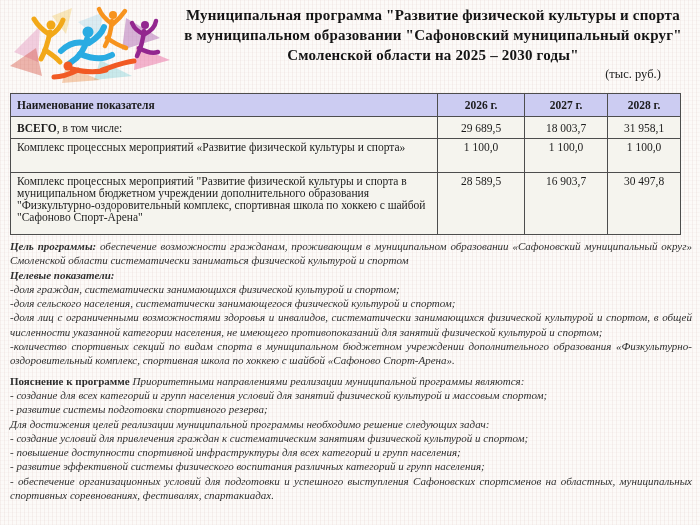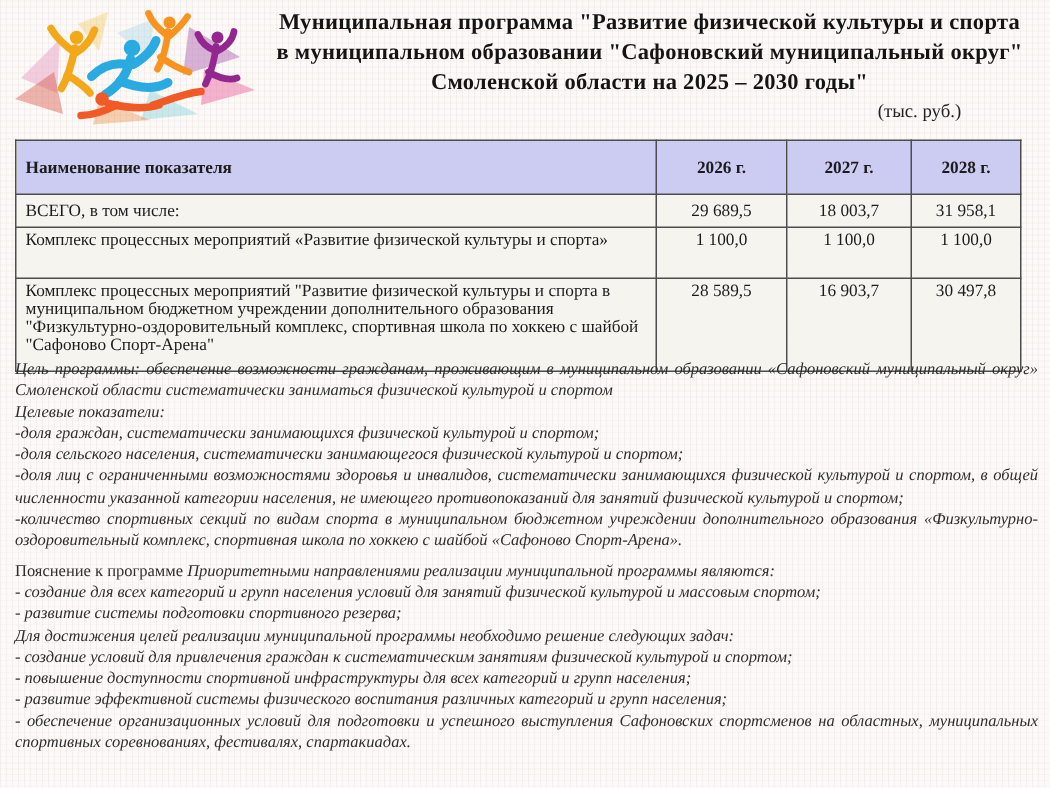--- a/index.html
+++ b/index.html
@@ -14,52 +14,52 @@
     font-family:"Liberation Serif", serif;
     color:#1c1c1c;
   }
   .logo{position:absolute;left:8px;top:4px;width:170px;height:86px;}
   .title{
     position:absolute;left:182px;top:6px;width:502px;
     text-align:center;font-weight:bold;font-size:15px;line-height:1.32;
     color:#141414;letter-spacing:0.2px;
   }
   .unit-note{
-    position:absolute;left:568px;top:67px;width:90px;
+    position:absolute;left:588px;top:67px;width:90px;
     font-size:12.5px;color:#222;text-align:center;
   }
   table.budget{
     position:absolute;left:10px;top:93px;width:670px;
     border-collapse:collapse;table-layout:fixed;
     font-size:11.5px;
   }
   table.budget td,table.budget th{
     border:1px solid #4d4d4d;
     padding:2px 6px;
     overflow:hidden;
   }
   table.budget th{
     background:#ccccf2;
     font-weight:bold;text-align:left;vertical-align:middle;
   }
   table.budget th.num{text-align:center;}
   table.budget td{background:#f5f4ee;vertical-align:top;}
   table.budget td.num{text-align:center;}
   tr.r-total{height:22px;}
-  tr.r-head{height:36px;}
+  tr.r-head{height:23px;}
   tr.r2{height:34px;}
   tr.r3{height:62px;}
   tr.r-total td{vertical-align:middle;}
   .body-text{
     position:absolute;left:10px;top:239px;width:682px;
     font-size:11px;font-style:italic;line-height:14.3px;
     color:#2e2e2e;
   }
   .para{margin:0;text-align:justify;}
-  .b{font-weight:normal;}
+  .b{font-weight:bold;}
   .upright{font-style:normal;}
   .sect-gap{height:6px;}
 </style>
 </head>
 <body>
 
 <div class="slide">
 
   <div class="logo">
     <svg viewBox="0 0 170 86" width="170" height="86">

